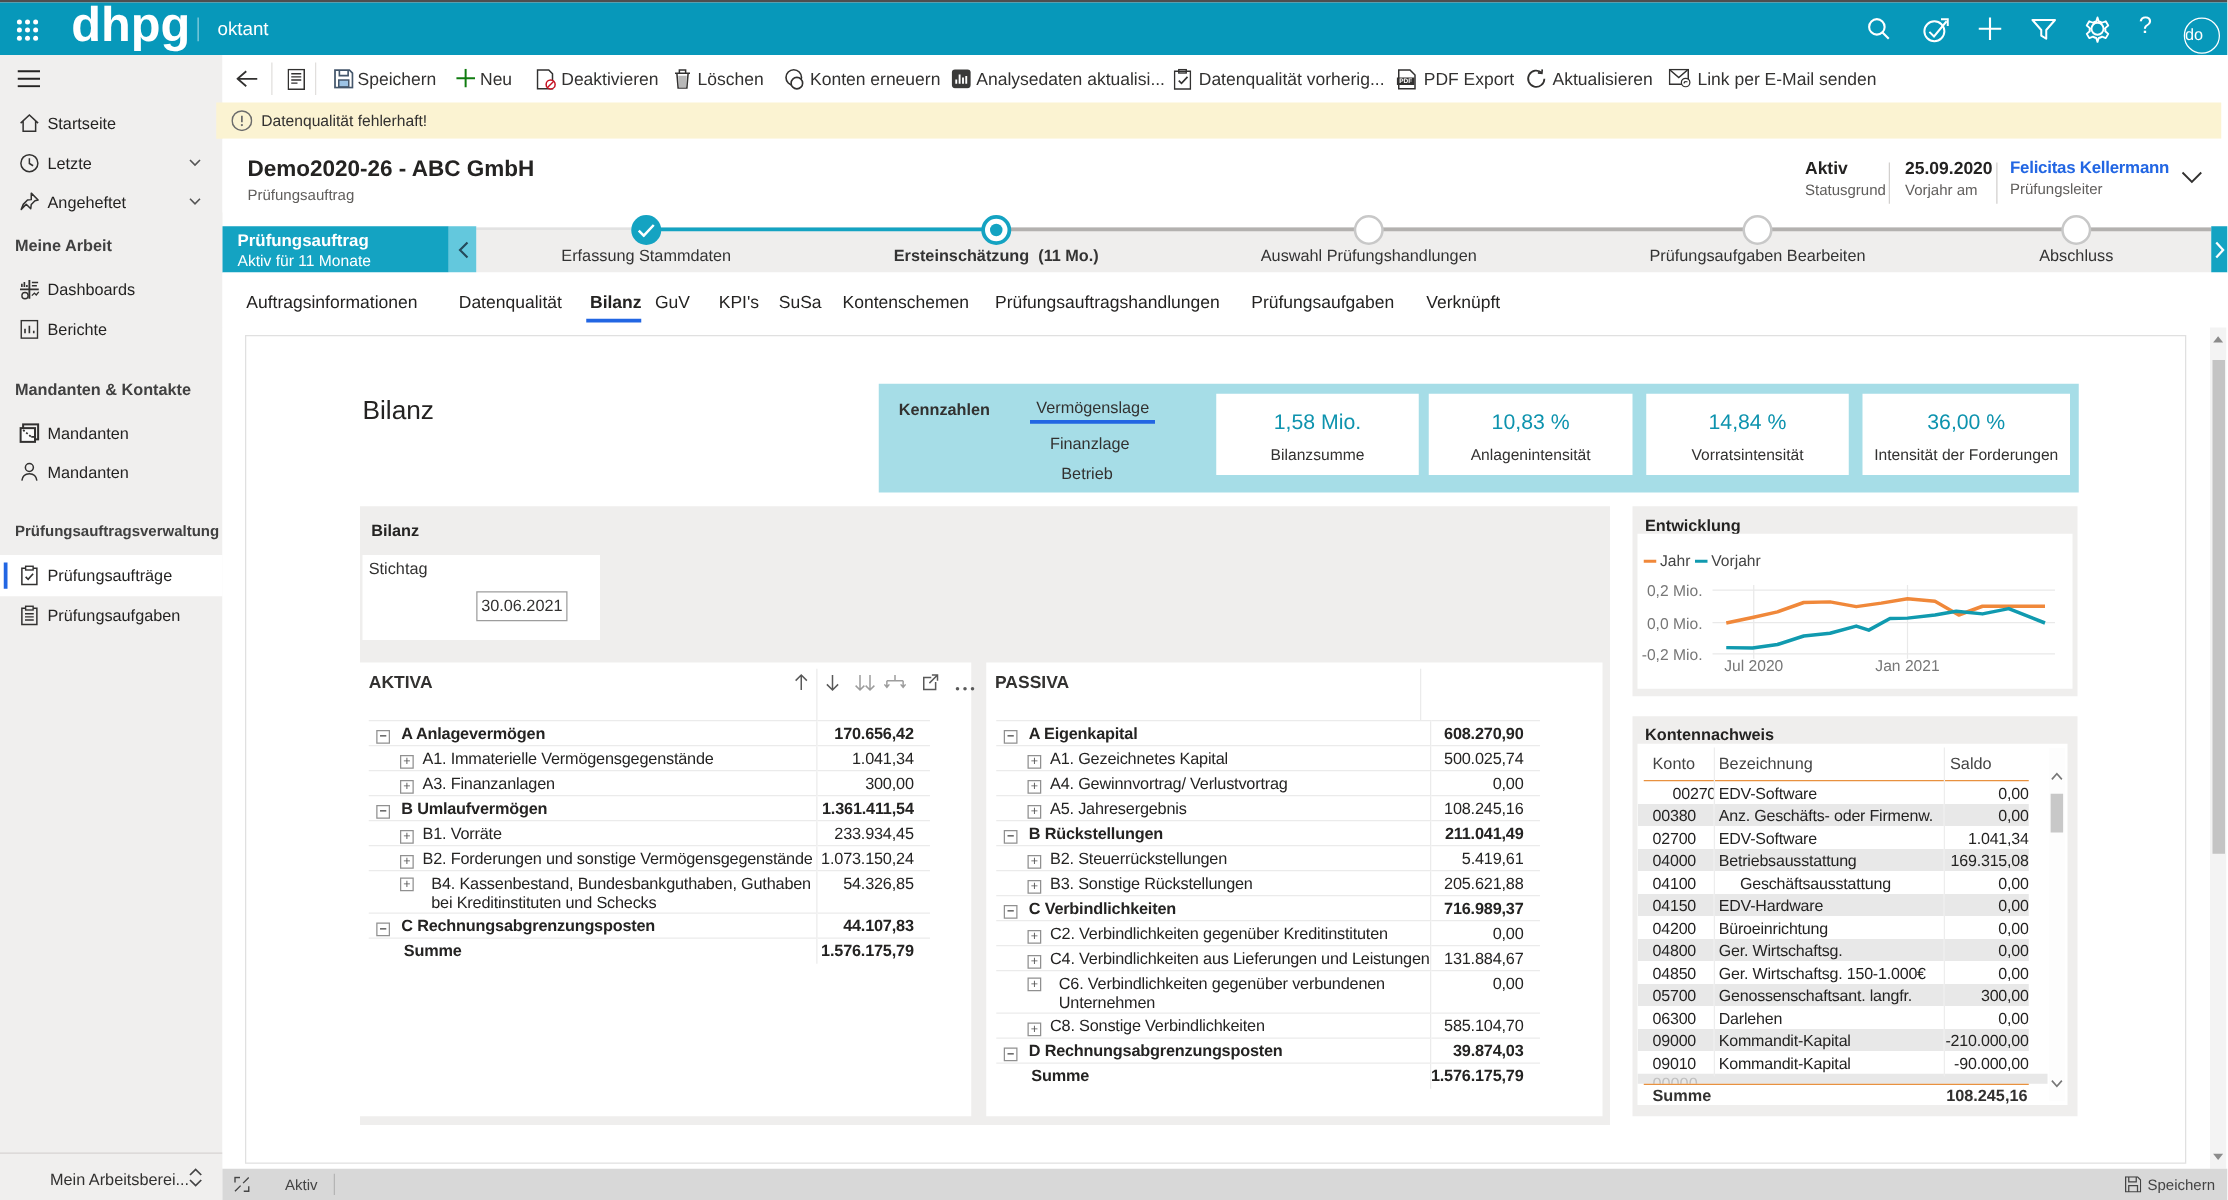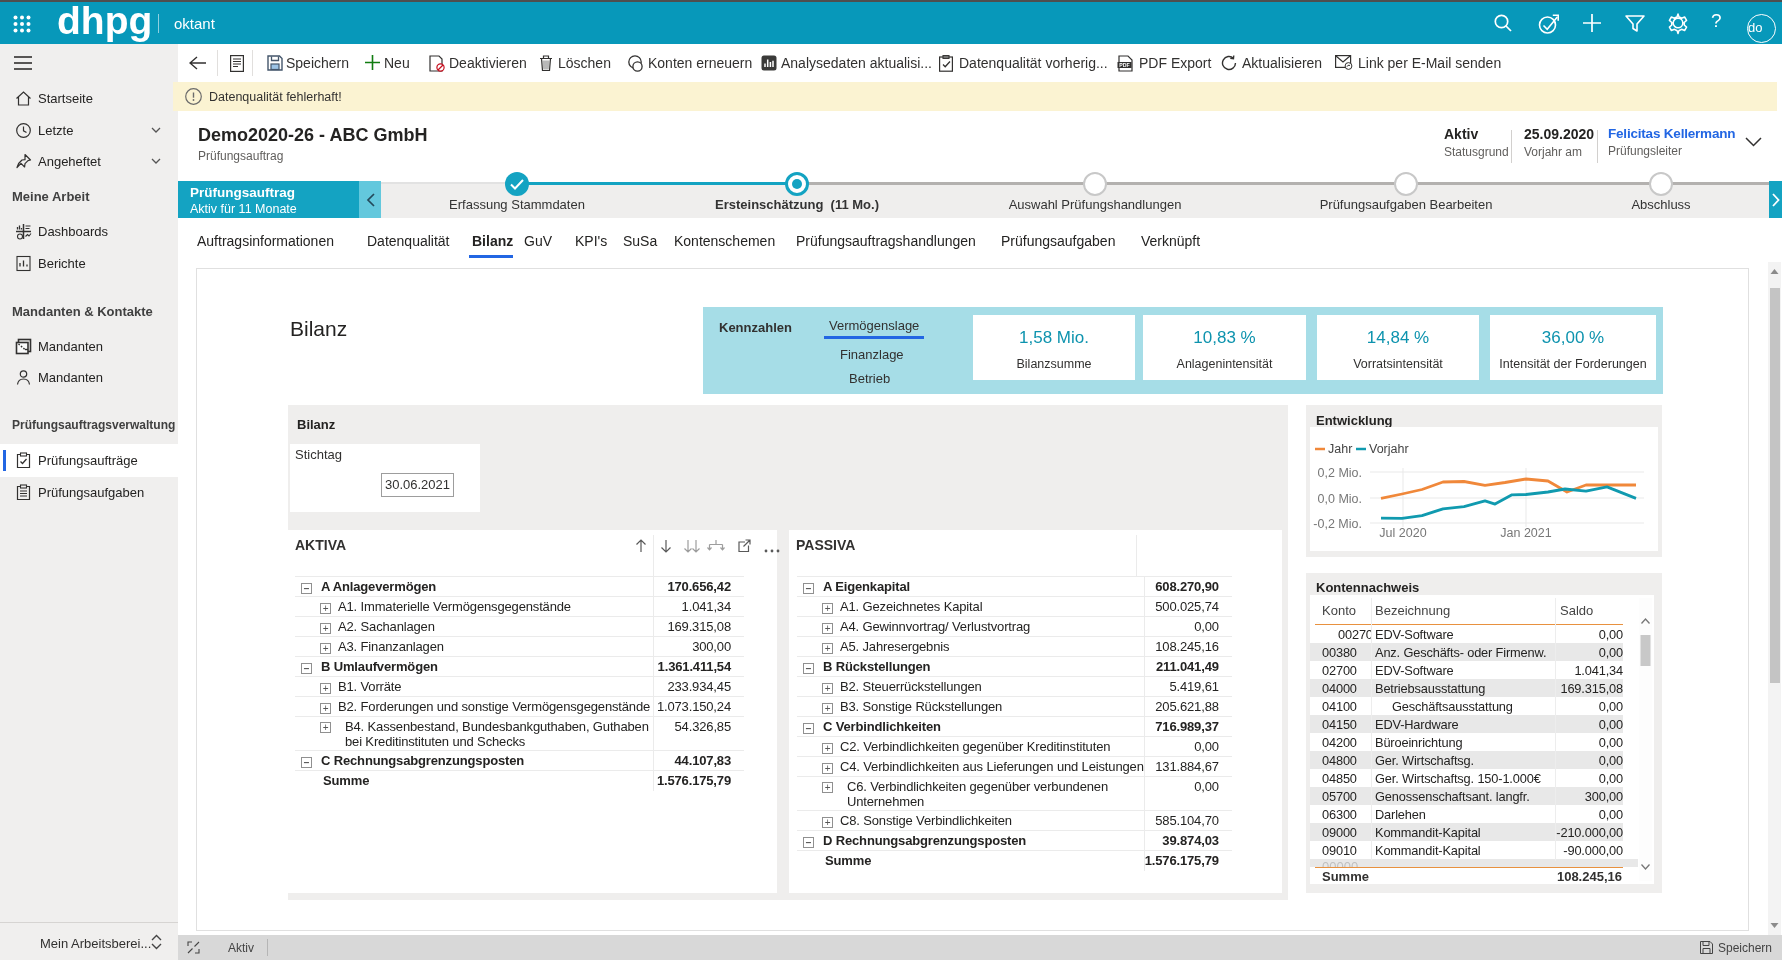--- a/index.html
+++ b/index.html
@@ -443,24 +443,20 @@
       <tbody>
           <tr style="font-weight:bold">
             <td><span class="ebox" style="margin-left:6px">−</span><span style="margin-left:9px">A Anlagevermögen</span></td>
             <td class="val">170.656,42</td>
           </tr>
       <tr>
             <td><span class="ebox" style="margin-left:25px">+</span><span style="margin-left:7px">A1. Immaterielle Vermögensgegenstände</span></td>
             <td class="val">1.041,34</td>
           </tr>
       <tr>
-            <td><span class="ebox" style="margin-left:25px">+</span><span style="margin-left:7px">A2. Sachanlagen</span></td>
-            <td class="val">169.315,08</td>
-          </tr>
-      <tr>
             <td><span class="ebox" style="margin-left:25px">+</span><span style="margin-left:7px">A3. Finanzanlagen</span></td>
             <td class="val">300,00</td>
           </tr>
       <tr style="font-weight:bold">
             <td><span class="ebox" style="margin-left:6px">−</span><span style="margin-left:9px">B Umlaufvermögen</span></td>
             <td class="val">1.361.411,54</td>
           </tr>
       <tr>
             <td><span class="ebox" style="margin-left:25px">+</span><span style="margin-left:7px">B1. Vorräte</span></td>
             <td class="val">233.934,45</td>

